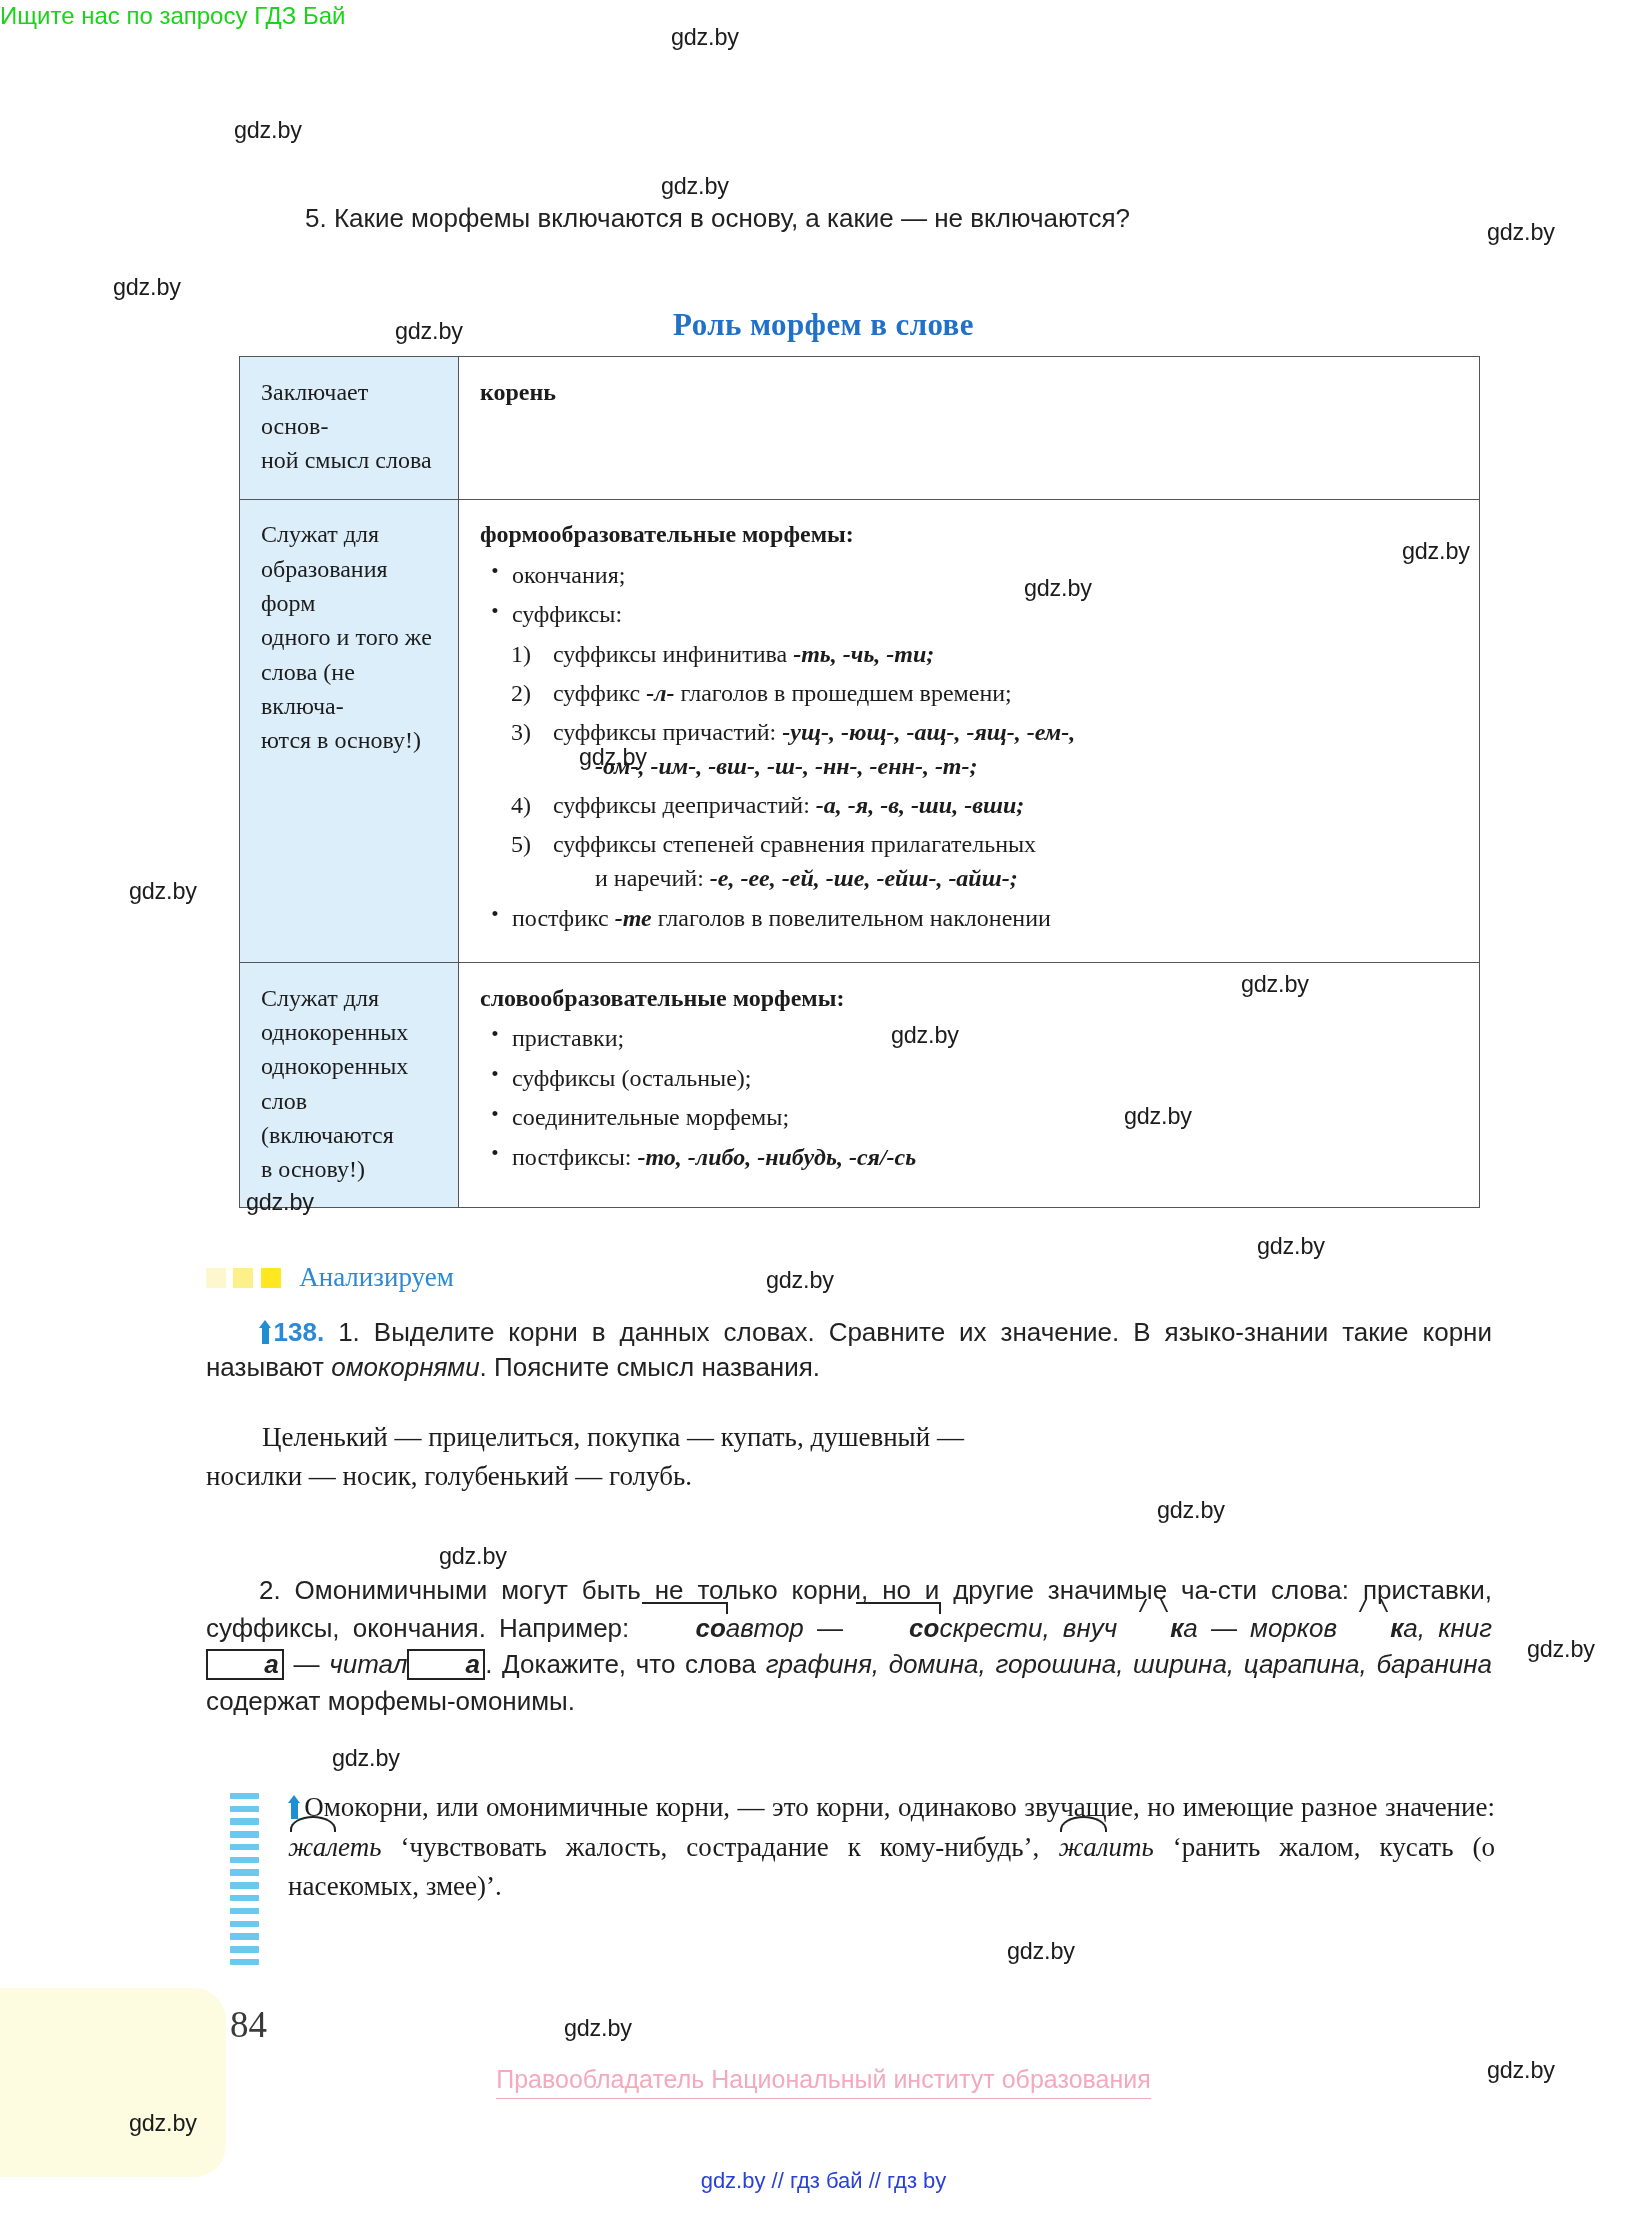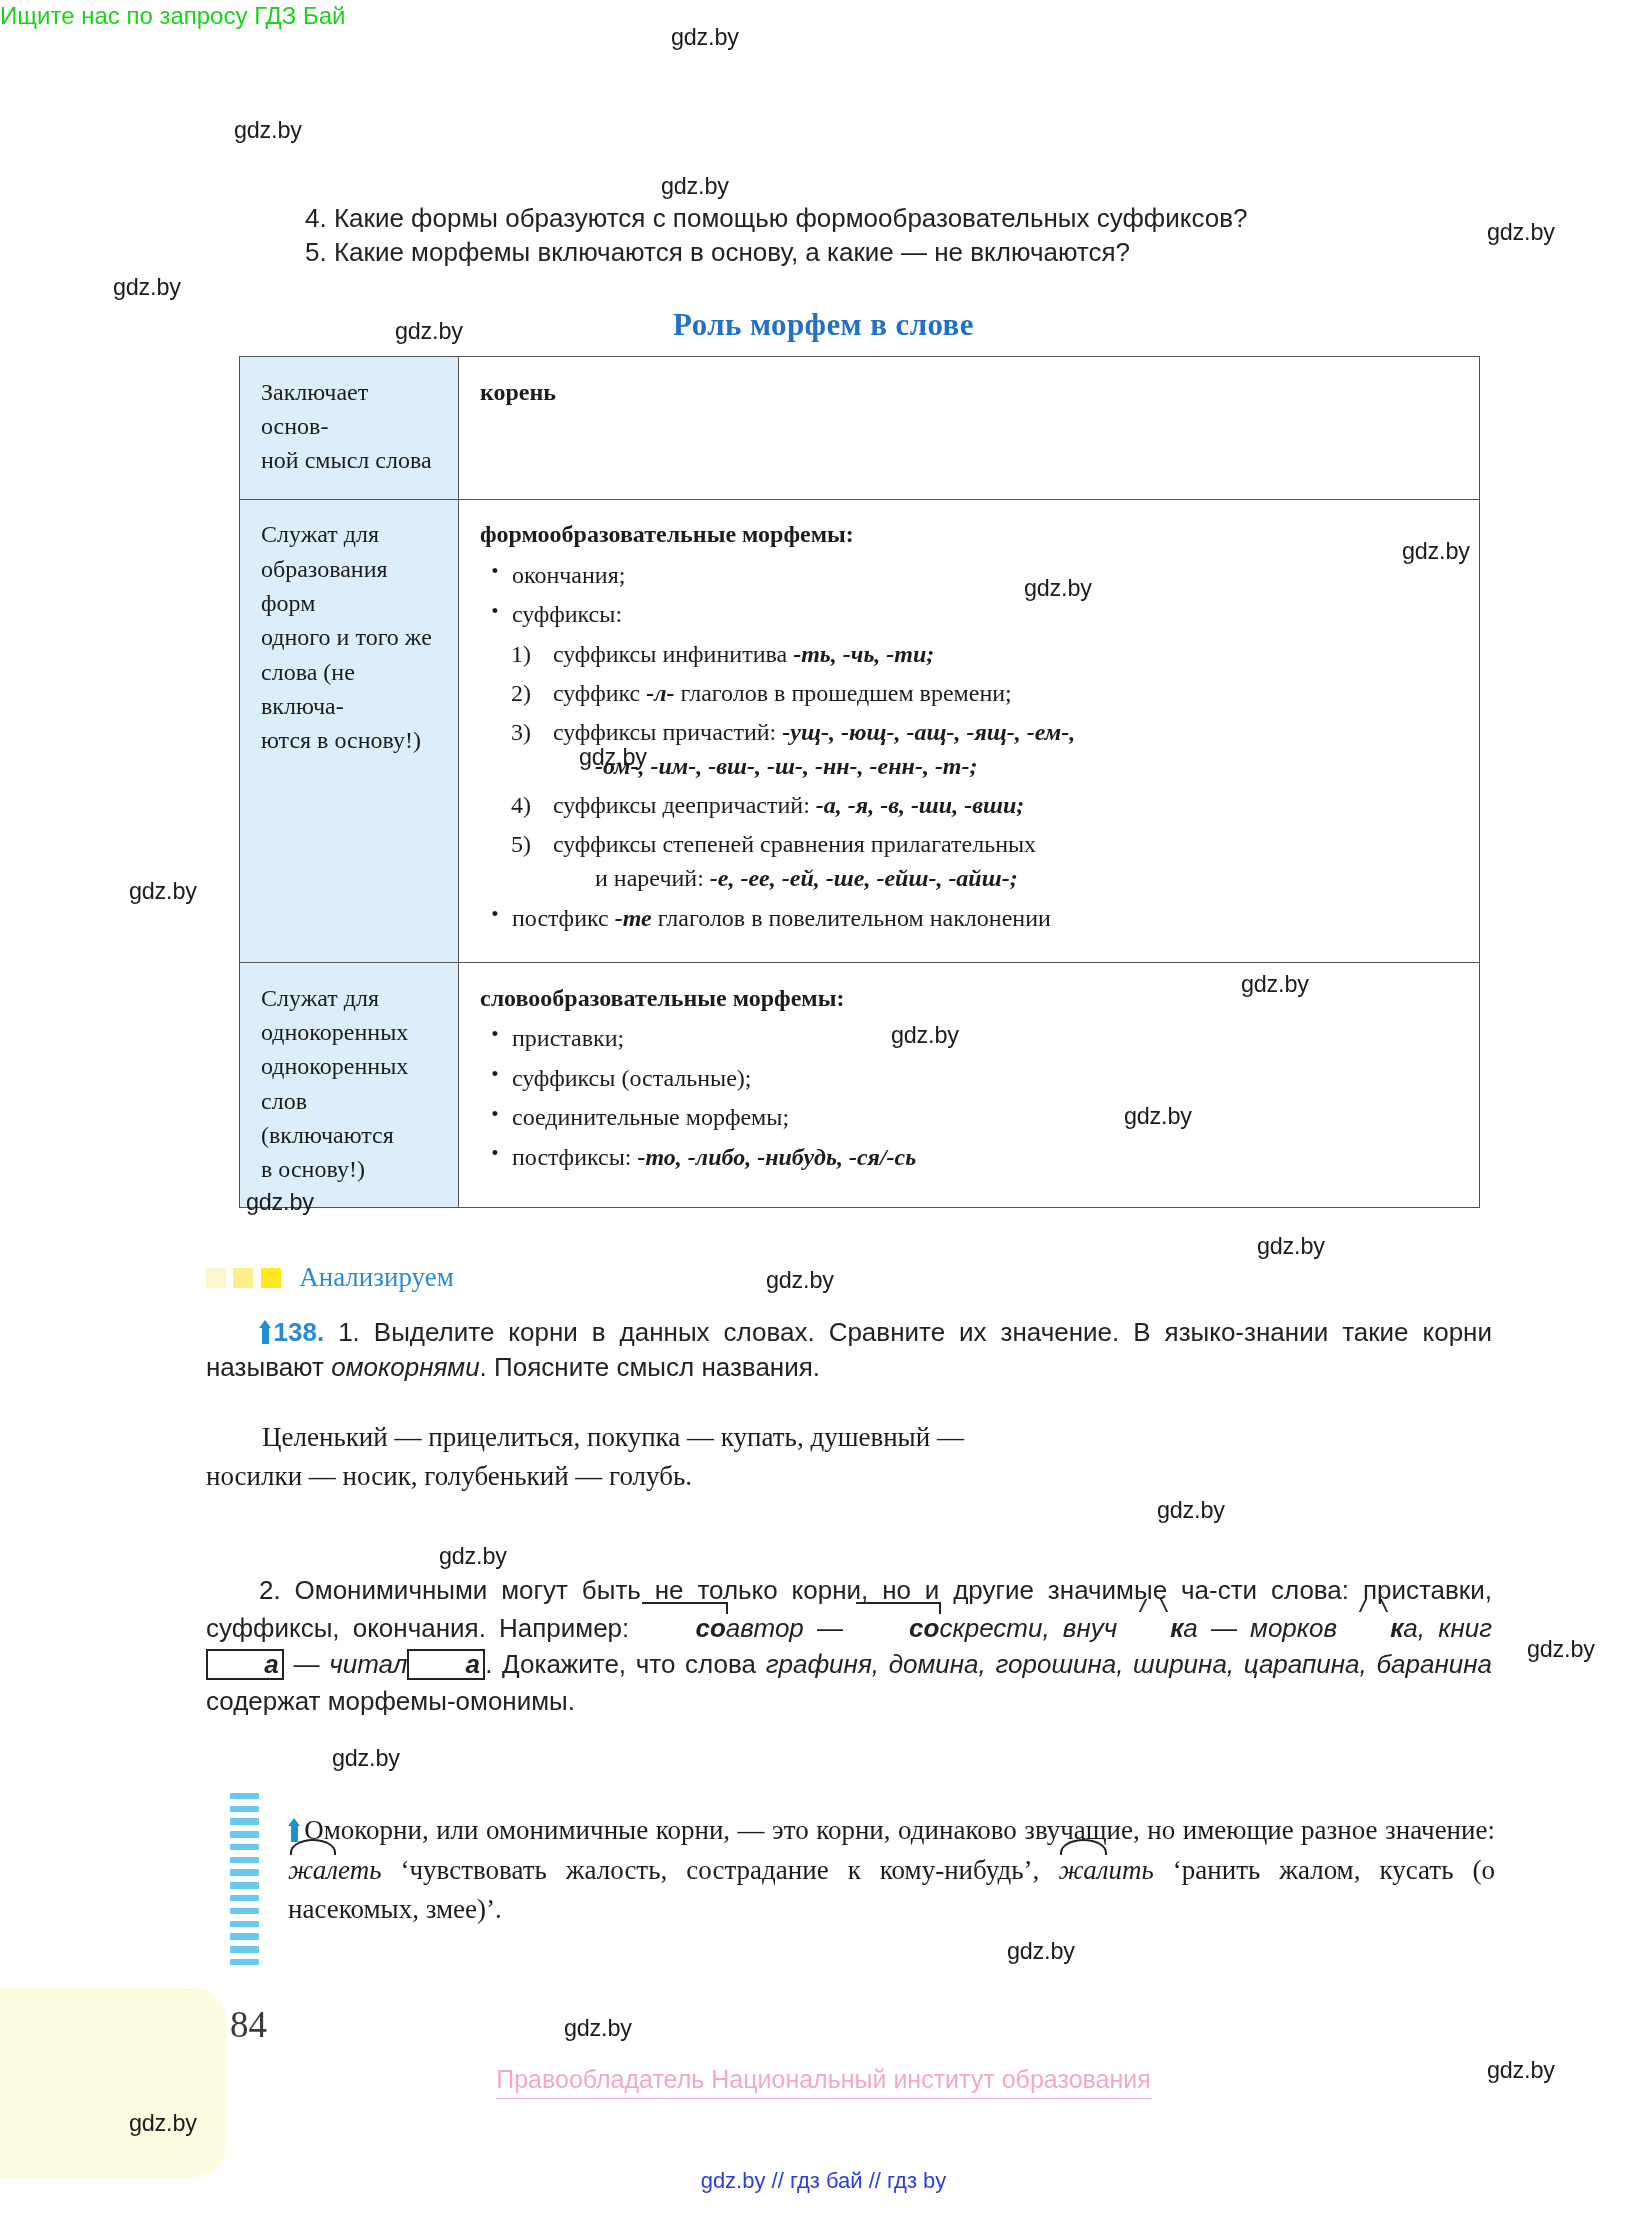--- a/index.html
+++ b/index.html
@@ -316,21 +316,20 @@
     margin-bottom: 6.4px;
     border-radius: 0.8px;
   }
   .deftext {
     margin-left: 58px;
     font-family: "Liberation Serif", serif;
     font-size: 27px;
     line-height: 1.47;
     color: #1c1c1c;
     text-align: justify;
-    margin-top: 23px;
   }
   .deftext .up-arrow { margin-right: 3.2px; }
   .arc {
     position: relative;
     display: inline-block;
     font-style: italic;
   }
   .arc:before {
     content: "";
     position: absolute;
@@ -396,21 +395,20 @@
 <div class="wm" style="left:1157px;top:1497px;">gdz.by</div>
 <div class="wm" style="left:439px; top:1543px;">gdz.by</div>
 <div class="wm" style="left:1527px;top:1636px;">gdz.by</div>
 <div class="wm" style="left:332px; top:1745px;">gdz.by</div>
 <div class="wm" style="left:1007px;top:1938px;">gdz.by</div>
 <div class="wm" style="left:564px; top:2015px;">gdz.by</div>
 <div class="wm" style="left:1487px;top:2057px;">gdz.by</div>
 <div class="wm" style="left:129px; top:2110px;">gdz.by</div>
 
 <div class="q-block">
-  <div class="q-line">4. Какие формы образуются с помощью формообразовательных суффиксов?</div>
   <div class="q-line">5. Какие морфемы включаются в основу, а какие — не включаются?</div>
 </div>
 
 <div class="tbl-title">Роль морфем в слове</div>
 
 <table class="tbl">
   <tbody>
       <tr class="r1">
     <td class="lcol">
       <span>Заключает основ-</span><br>

